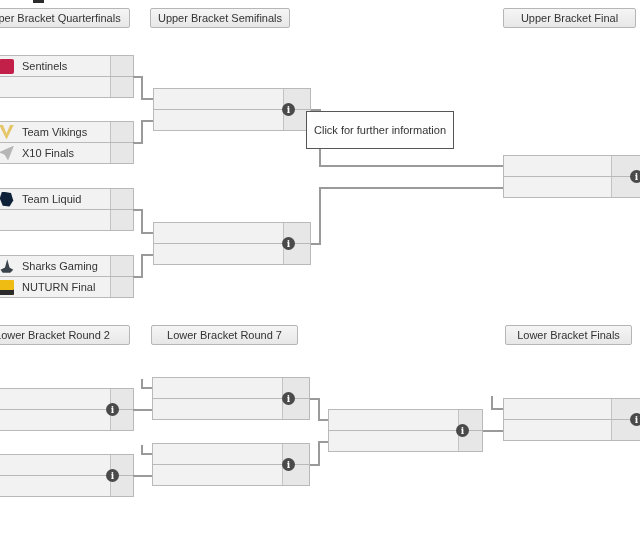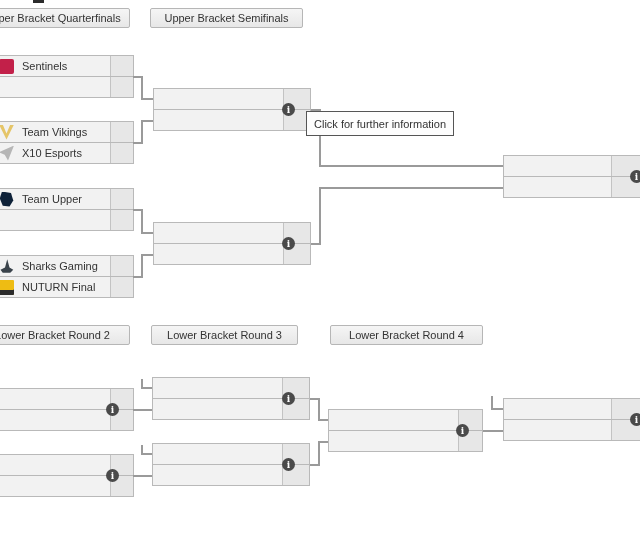--- a/index.html
+++ b/index.html
@@ -20,45 +20,48 @@
   .lg-sent{border-radius:2px;}
   .lg-vik{clip-path:polygon(50% 100%,0 0,25% 0,50% 60%,75% 0,100% 0);}
   .lg-x10{clip-path:polygon(0 45%,100% 0,60% 100%,38% 62%);}
   .lg-liq{clip-path:polygon(20% 0,80% 10%,95% 60%,70% 100%,25% 95%,5% 45%);}
   .lg-shk{clip-path:polygon(10% 75%,40% 60%,55% 5%,70% 60%,95% 75%,75% 95%,25% 95%);}
   .lg-nut{border-radius:1px;box-shadow:inset 0 -5px 0 #2b2b2b;}
   .line{position:absolute;background:#9a9a9a;}
   .info{position:absolute;width:13px;height:13px;border-radius:50%;background:#4a4a4a;color:#fff;
         font-size:9px;font-weight:bold;font-family:"DejaVu Serif",serif;display:flex;align-items:center;
         justify-content:center;z-index:5;cursor:pointer;}
-  .tooltip{position:absolute;left:306px;top:111px;height:25px;box-sizing:border-box;background:#fdfdfd;
+  .tooltip{position:absolute;left:306px;top:111px;height:38px;box-sizing:border-box;background:#fdfdfd;
            border:1px solid #555;display:flex;align-items:center;padding:0 7px;font-size:11px;color:#333;
            white-space:nowrap;z-index:10;}
 </style>
 </head>
 <body>
 
 <div class="stage">
 
   <div class="artifact"></div>
 
   <div class="hdr" style="left:-25px;top:8px;width:155px">
       <span>Upper Bracket Quarterfinals</span>
     </div>
-  <div class="hdr" style="left:150px;top:8px;width:153px">
+  <div class="hdr" style="left:150px;top:8px;width:140px">
       <span>Upper Bracket Semifinals</span>
+    </div>
+  <div class="hdr" style="left:503px;top:8px;width:133px">
+      <span>Upper Bracket Final</span>
     </div>
   <div class="hdr" style="left:-25px;top:325px;width:155px">
       <span>Lower Bracket Round 2</span>
     </div>
   <div class="hdr" style="left:151px;top:325px;width:147px">
-      <span>Lower Bracket Round 3</span>
-    </div>
-  <div class="hdr" style="left:330px;top:325px;width:153px">
-      <span>Lower Bracket Round 4</span>
+      <span>Lower Bracket Round 7</span>
+    </div>
+  <div class="hdr" style="left:505px;top:325px;width:127px">
+      <span>Lower Bracket Finals</span>
     </div>
 
   <div class="match" style="left:-6px;top:55px;width:140px;--sw:22px">
     <div class="trow">
       <span class="tlogo lg-sent" style="background: rgb(194, 32, 73);"></span>
       <span class="tname">Sentinels</span>
       <span class="score"></span>
     </div>
     <div class="trow">
       <span class="tname"></span>
@@ -67,29 +70,29 @@
   </div>
 
   <div class="match" style="left:-6px;top:121px;width:140px;--sw:22px">
     <div class="trow">
       <span class="tlogo lg-vik" style="background: rgb(229, 197, 104);"></span>
       <span class="tname">Team Vikings</span>
       <span class="score"></span>
     </div>
     <div class="trow">
       <span class="tlogo lg-x10" style="background: rgb(182, 182, 182);"></span>
-      <span class="tname">X10 Esports</span>
+      <span class="tname">X10 Finals</span>
       <span class="score"></span>
     </div>
   </div>
 
   <div class="match" style="left:-6px;top:188px;width:140px;--sw:22px">
     <div class="trow">
       <span class="tlogo lg-liq" style="background: rgb(14, 33, 56);"></span>
-      <span class="tname">Team Upper</span>
+      <span class="tname">Team Liquid</span>
       <span class="score"></span>
     </div>
     <div class="trow">
       <span class="tname"></span>
       <span class="score"></span>
     </div>
   </div>
 
   <div class="match" style="left:-6px;top:255px;width:140px;--sw:22px">
     <div class="trow">

